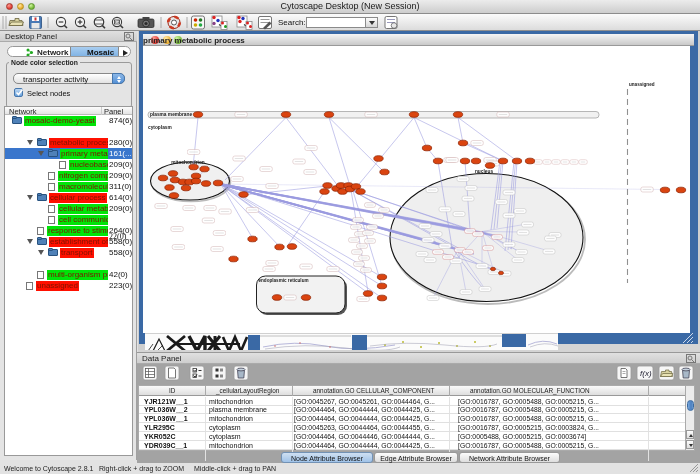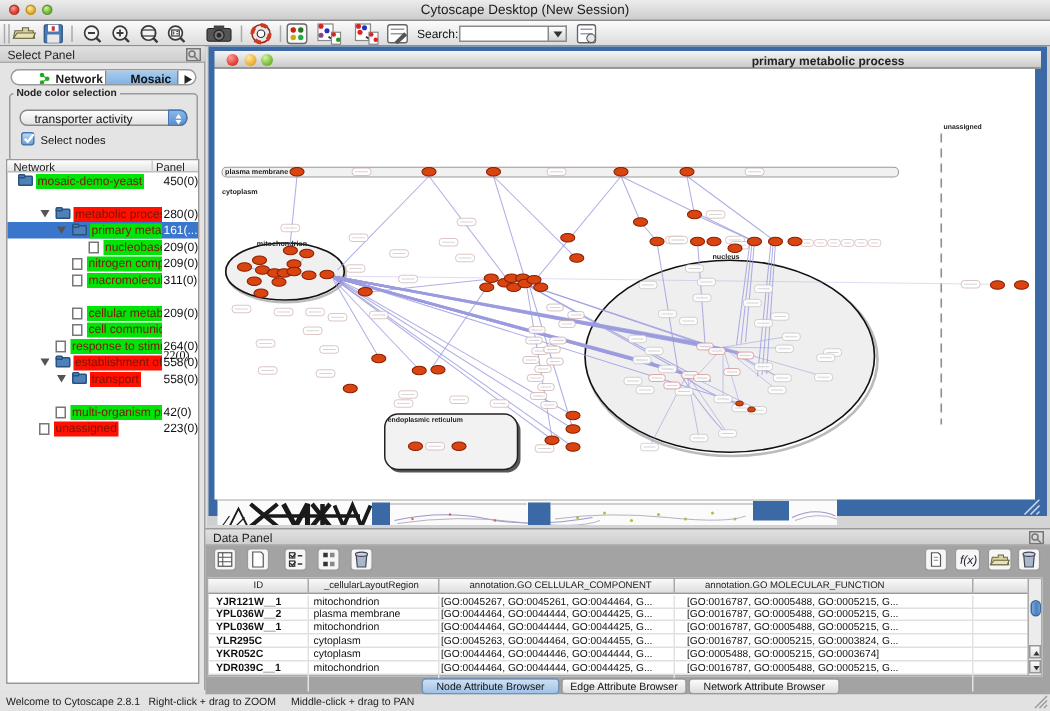--- a/index.html
+++ b/index.html
@@ -119,21 +119,21 @@
         <rect x="-6" y="-6" width="12" height="12" rx="1.5" fill="#fff" stroke="#666" stroke-width="0.9"></rect>
         <line x1="-4" y1="-3" x2="4" y2="-3" stroke="#99b" stroke-width="1"></line>
         <line x1="-4" y1="0" x2="4" y2="0" stroke="#99b" stroke-width="1"></line>
         <circle cx="3" cy="3" r="2.8" fill="#e8e8e8" stroke="#555" stroke-width="0.7"></circle>
       </g>
     </svg>
 </div>
 
 <div class="abs" style="left:0;top:31px;width:137px;height:429px;background:#e4e4e4;border-right:1px solid #a0a0a0;">
  <div class="abs" style="left:0;top:0;width:137px;height:11px;background:linear-gradient(#e0e0e0,#cecece);border-bottom:1px solid #aaa;">
-   <span style="position:absolute;left:5px;top:1px;font-size:8px;color:#222;">Select Panel</span>
+   <span style="position:absolute;left:5px;top:1px;font-size:8px;color:#222;">Desktop Panel</span>
    <svg width="10" height="9" style="position:absolute;right:3px;top:1px;">
         <rect x="0.5" y="0.5" width="9" height="8" fill="none" stroke="#777" stroke-width="1"></rect>
         <circle cx="4" cy="4" r="2" fill="none" stroke="#777" stroke-width="1"></circle>
         <line x1="5.5" y1="5.5" x2="8" y2="8" stroke="#777" stroke-width="1"></line>
       </svg>
  </div>
 
  <div class="abs" style="left:7px;top:15px;width:124px;height:10.5px;background:#fff;border:1px solid #999;border-radius:6px;overflow:hidden;">
    <div class="abs" style="left:62px;top:0;width:49px;height:10.5px;background:linear-gradient(#a8cdf0,#78aee2);border-left:1px solid #888;border-right:1px solid #888;"></div>
    <svg width="8" height="9" style="position:absolute;left:18px;top:0.5px;">
@@ -169,21 +169,21 @@
    <div class="abs" style="left:0;top:0;width:127px;height:8px;background:linear-gradient(#fdfdfd,#e4e4e4);border-bottom:1px solid #bbb;">
      <span style="position:absolute;left:4px;top:0;font-size:7.5px;color:#222;">Network</span>
      <span style="position:absolute;left:99px;top:0;font-size:7.5px;color:#222;">Panel</span>
      <div class="abs" style="left:96px;top:0;width:1px;height:8px;background:#ccc;"></div>
    </div>
    <div class="abs" style="left:0;top:-106px;width:121px;height:400px;">
 <div style="position:absolute;left:0;top:114px;width:127px;height:11px;">
           <div style="position:absolute;left:7px;top:2.2px;width:10px;height:7px;background:#4f81b8;border:0.5px solid #28527f;border-radius:1px;"></div>
           <div style="position:absolute;left:7px;top:1px;width:5px;height:2.5px;background:#4f81b8;border:0.5px solid #28527f;border-radius:1px;"></div>
           <div style="position:absolute;left:19px;top:0.5px;height:10px;background:#00e408;white-space:nowrap;overflow:hidden;max-width:84px;font-size:8px;line-height:10px;color:#7e1400;padding:0 1px;">mosaic-demo-yeast</div>
-          <div style="position:absolute;left:104px;top:0.5px;font-size:8px;line-height:10px;color:#111;">450(0)</div>
+          <div style="position:absolute;left:104px;top:0.5px;font-size:8px;line-height:10px;color:#111;">874(6)</div>
         </div>
 <div style="position:absolute;left:0;top:136px;width:127px;height:11px;">
           <div style="position:absolute;left:22px;top:3px;width:0;height:0;border-left:3.5px solid transparent;border-right:3.5px solid transparent;border-top:5px solid #555;"></div>
           <div style="position:absolute;left:32px;top:2.2px;width:10px;height:7px;background:#4f81b8;border:0.5px solid #28527f;border-radius:1px;"></div>
           <div style="position:absolute;left:32px;top:1px;width:5px;height:2.5px;background:#4f81b8;border:0.5px solid #28527f;border-radius:1px;"></div>
           <div style="position:absolute;left:44px;top:0.5px;height:10px;background:#ff1000;white-space:nowrap;overflow:hidden;max-width:59px;font-size:8px;line-height:10px;color:#7e1400;padding:0 1px;">metabolic process</div>
           <div style="position:absolute;left:104px;top:0.5px;font-size:8px;line-height:10px;color:#111;">280(0)</div>
         </div>
 <div style="position:absolute;left:0;top:147px;width:127px;height:11px;">
           <div style="position:absolute;left:0;top:0;width:127px;height:11px;background:#3a76cc;"></div>
@@ -201,20 +201,27 @@
 <div style="position:absolute;left:0;top:169px;width:127px;height:11px;">
           <div style="position:absolute;left:43px;top:1.5px;width:6.5px;height:8px;background:#fff;border:0.6px solid #777;"></div>
           <div style="position:absolute;left:53px;top:0.5px;height:10px;background:#00e408;white-space:nowrap;overflow:hidden;max-width:50px;font-size:8px;line-height:10px;color:#7e1400;padding:0 1px;">nitrogen compo</div>
           <div style="position:absolute;left:104px;top:0.5px;font-size:8px;line-height:10px;color:#111;">209(0)</div>
         </div>
 <div style="position:absolute;left:0;top:180px;width:127px;height:11px;">
           <div style="position:absolute;left:43px;top:1.5px;width:6.5px;height:8px;background:#fff;border:0.6px solid #777;"></div>
           <div style="position:absolute;left:53px;top:0.5px;height:10px;background:#00e408;white-space:nowrap;overflow:hidden;max-width:50px;font-size:8px;line-height:10px;color:#7e1400;padding:0 1px;">macromolecule</div>
           <div style="position:absolute;left:104px;top:0.5px;font-size:8px;line-height:10px;color:#111;">311(0)</div>
         </div>
+<div style="position:absolute;left:0;top:191px;width:127px;height:11px;">
+          <div style="position:absolute;left:22px;top:3px;width:0;height:0;border-left:3.5px solid transparent;border-right:3.5px solid transparent;border-top:5px solid #555;"></div>
+          <div style="position:absolute;left:32px;top:2.2px;width:10px;height:7px;background:#4f81b8;border:0.5px solid #28527f;border-radius:1px;"></div>
+          <div style="position:absolute;left:32px;top:1px;width:5px;height:2.5px;background:#4f81b8;border:0.5px solid #28527f;border-radius:1px;"></div>
+          <div style="position:absolute;left:44px;top:0.5px;height:10px;background:#ff1000;white-space:nowrap;overflow:hidden;max-width:59px;font-size:8px;line-height:10px;color:#7e1400;padding:0 1px;">cellular process</div>
+          <div style="position:absolute;left:104px;top:0.5px;font-size:8px;line-height:10px;color:#111;">614(0)</div>
+        </div>
 <div style="position:absolute;left:0;top:202px;width:127px;height:11px;">
           <div style="position:absolute;left:43px;top:1.5px;width:6.5px;height:8px;background:#fff;border:0.6px solid #777;"></div>
           <div style="position:absolute;left:53px;top:0.5px;height:10px;background:#00e408;white-space:nowrap;overflow:hidden;max-width:50px;font-size:8px;line-height:10px;color:#7e1400;padding:0 1px;">cellular metabo</div>
           <div style="position:absolute;left:104px;top:0.5px;font-size:8px;line-height:10px;color:#111;">209(0)</div>
         </div>
 <div style="position:absolute;left:0;top:213px;width:127px;height:11px;">
           <div style="position:absolute;left:43px;top:1.5px;width:6.5px;height:8px;background:#fff;border:0.6px solid #777;"></div>
           <div style="position:absolute;left:53px;top:0.5px;height:10px;background:#00e408;white-space:nowrap;overflow:hidden;max-width:50px;font-size:8px;line-height:10px;color:#7e1400;padding:0 1px;">cell communicat</div>
           <div style="position:absolute;left:104px;top:18px;font-size:8px;line-height:10px;color:#111;font-family:Liberation Serif, serif;">22(0)</div>
         </div>
@@ -251,21 +258,21 @@
  </div>
 </div>
 
 <div class="abs" style="left:138px;top:31px;width:562px;height:321px;background:#cfcfcf;">
 
  <div class="abs" style="left:1px;top:0;width:559px;height:313px;background:#3a69a5;">
    <div class="abs" style="left:4px;top:3px;width:551px;height:12px;background:linear-gradient(#f5f5f5,#c9c9c9);border-bottom:1px solid #999;">
      <div class="abs" style="left:8px;top:2px;width:8px;height:8px;border-radius:50%;background:radial-gradient(circle at 35% 30%,#ff9d95,#e3433a 60%,#b02018);"></div>
      <div class="abs" style="left:19.5px;top:2px;width:8px;height:8px;border-radius:50%;background:radial-gradient(circle at 35% 30%,#ffe9a8,#eeb237 60%,#c78b17);"></div>
      <div class="abs" style="left:31px;top:2px;width:8px;height:8px;border-radius:50%;background:radial-gradient(circle at 35% 30%,#d2f6a2,#7cbe3c 60%,#56962a);"></div>
-     <div class="abs" style="left:0;top:1.5px;width:460px;text-align:right;font-size:8px;font-weight:bold;color:#222;">primary metabolic process</div>
+     <div class="abs" style="left:0;top:1.5px;width:460px;text-align:left;font-size:8px;font-weight:bold;color:#222;">primary metabolic process</div>
    </div>
    <div class="abs" style="left:4px;top:15px;width:547px;height:287px;background:#fff;overflow:hidden;">
      <svg width="547" height="287" viewBox="143 46 547 287">
 <rect x="148" y="111.5" width="451" height="6.5" rx="3" fill="#f1f1f1" stroke="#999" stroke-width="0.7"></rect>
 <text x="150" y="116" font-size="4.8" font-weight="bold" fill="#222">plasma membrane</text>
 <text x="148" y="129" font-size="4.8" font-weight="bold" fill="#222">cytoplasm</text>
 <ellipse cx="191" cy="182.5" rx="39.5" ry="19" fill="none" stroke="#555" stroke-width="1.6" opacity="0.4"></ellipse>
 <ellipse cx="190" cy="181" rx="39.5" ry="19" fill="#f0f0f0" stroke="#111" stroke-width="1.1"></ellipse>
 <text x="188" y="164" font-size="4.8" font-weight="bold" fill="#222" text-anchor="middle">mitochondrion</text>
 <ellipse cx="488" cy="239.5" rx="97" ry="64.5" fill="none" stroke="#555" stroke-width="1.8" opacity="0.4"></ellipse>

